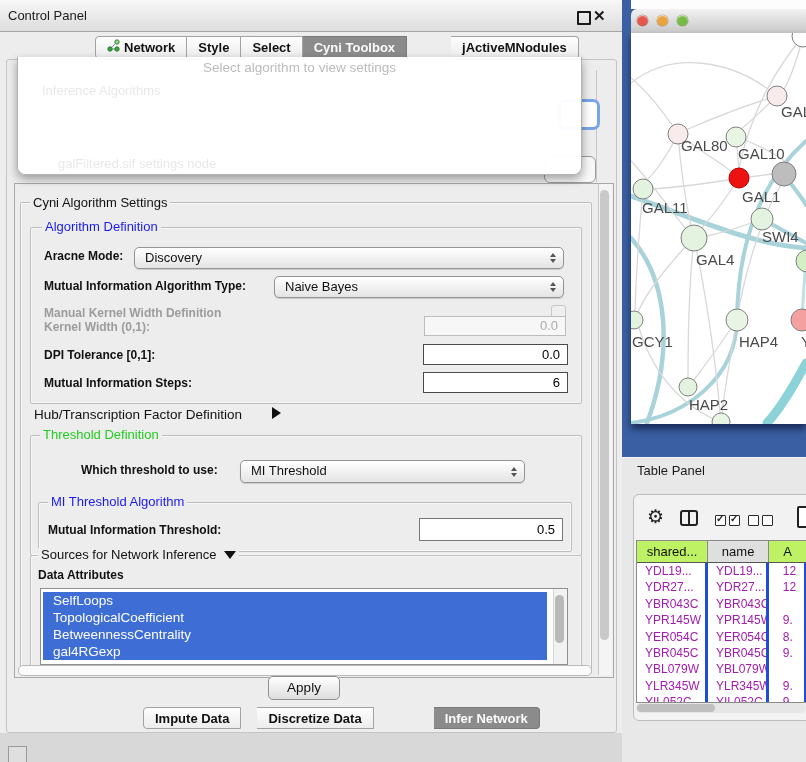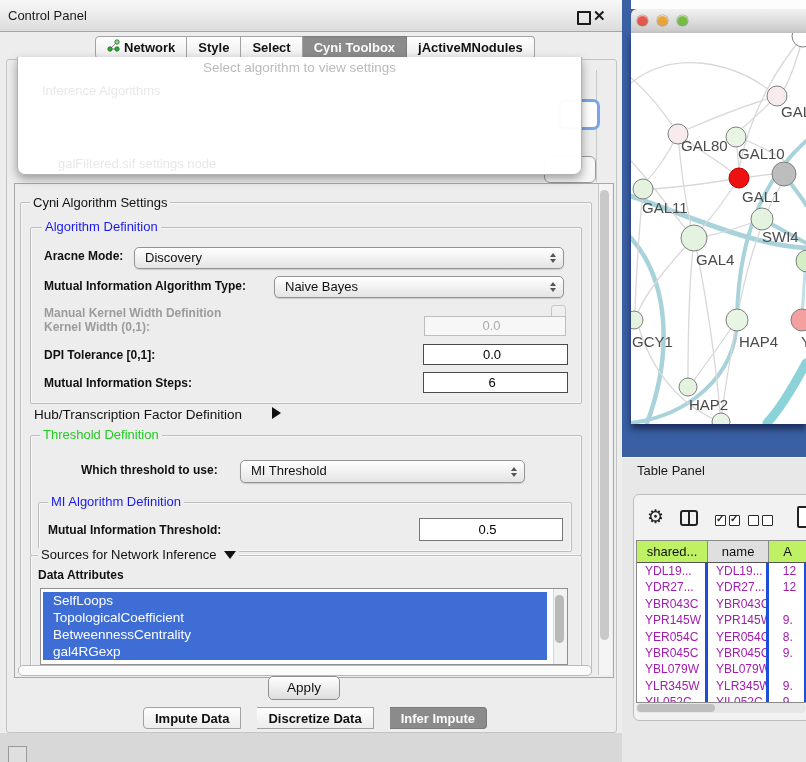--- a/index.html
+++ b/index.html
@@ -12,21 +12,21 @@
   #cp-titlebar{left:0;top:0;width:622px;height:31px;background:linear-gradient(#F8F8F8,#DCDCDC);border-bottom:1px solid #A6A6A6;}
   #cp-title{left:8px;top:8px;font-size:13px;color:#1a1a1a;}
   .float-icon{left:577px;top:11px;width:10px;height:10px;border:2px solid #1a1a1a;border-radius:1px;}
   .close-icon{left:593px;top:7px;font-size:15px;font-weight:bold;color:#1a1a1a;}
 
   
   .tabbar{display:flex;}
   #top-tabbar{left:95px;top:36px;height:23px;}
   .tab{background:linear-gradient(#FEFEFE,#ECECEC);border:1px solid #A2A2A2;border-left:none;padding:0 11px;font-size:13px;font-weight:bold;line-height:21px;color:#111;white-space:nowrap;display:flex;align-items:center;gap:4px;}
   .tab:first-child{border-left:1px solid #A2A2A2;border-radius:4px 0 0 4px;}
-  .tab:last-child{border-radius:0 4px 4px 0;}
+  .tab:last-child{border-radius:0 4px 4px 0;margin-left:44px;}
   .tab.sel{background:#8B8B8B;color:#FBFBFB;border-color:#7A7A7A;}
 
   #cp-content{left:6px;top:59px;width:609px;height:672px;border:1px solid #C4C4C4;border-radius:3px;background:#EDEDED;}
 
   
   .frag-line{left:596px;top:70px;width:1px;height:112px;background:#C8C8C8;}
   .frag-combo-blue{left:558px;top:99px;width:36px;height:25px;border:3px solid #7AA4E5;border-radius:7px;background:#fff;}
   .frag-combo-gray{left:544px;top:156px;width:50px;height:25px;border:1px solid #9A9A9A;border-radius:6px;background:#F7F7F7;}
 
   
@@ -47,21 +47,21 @@
   .lbl{font-size:12px;font-weight:bold;color:#111;white-space:nowrap;}
   .lbl.disabled{color:#9C9C9C;}
   .lbl-blue{color:#1A1AEE;}
   .lbl-green{color:#22CC22;}
 
   .combo{background:linear-gradient(#FFFFFF,#E4E4E4);border:1px solid #949494;border-radius:5px;font-size:13px;line-height:19px;padding-left:10px;box-shadow:0 1px 1px rgba(0,0,0,0.15);color:#111;}
   .combo .arrows{position:absolute;right:7px;top:50%;transform:translateY(-50%);display:flex;flex-direction:column;gap:2px;}
   .tri-up{width:0;height:0;border-left:3.5px solid transparent;border-right:3.5px solid transparent;border-bottom:4px solid #555;}
   .tri-down{width:0;height:0;border-left:3.5px solid transparent;border-right:3.5px solid transparent;border-top:4px solid #555;}
 
-  .tfield{border:1.5px solid #4A4A4A;background:#fff;font-size:13px;text-align:center;padding-right:7px;color:#000;}
+  .tfield{border:1.5px solid #4A4A4A;background:#fff;font-size:13px;text-align:right;padding-right:7px;color:#000;}
   .tfield.disabled{border:1px solid #BDBDBD;background:#F7F7F7;color:#ABABAB;}
 
   .checkbox-disabled{width:13px;height:13px;background:#EFEFEF;border:1px solid #C6C6C6;border-radius:3px;}
 
   .tri-right{width:0;height:0;border-left:9px solid #111;border-top:6px solid transparent;border-bottom:6px solid transparent;display:inline-block;}
   .tri-downf{width:0;height:0;border-top:8px solid #111;border-left:6px solid transparent;border-right:6px solid transparent;display:inline-block;}
 
   #attr-list{left:40px;top:588px;width:526px;height:75px;border:1px solid #8F8F8F;background:#fff;overflow:hidden;}
   .attr-item{height:17px;line-height:17px;padding-left:10px;margin:0 20px 0 2px;background:#3E6ED5;color:#fff;font-size:13.5px;}
   #attr-items{position:absolute;top:3px;left:0;right:0;}
@@ -206,21 +206,21 @@
     <span class="abs lbl" style="left:81px;top:463px;">Which threshold to use:</span>
     <div class="abs combo" style="left:240px;top:460px;width:273px;height:21px;line-height:20px;">
       <span>MI Threshold</span>
       <span class="arrows">
           <span class="tri-up"></span>
           <span class="tri-down"></span>
         </span>
     </div>
 
     <div class="abs groupbox" style="left:38px;top:502px;width:532px;height:48px;"></div>
-    <span class="abs grouplabel lbl-blue" style="left:48px;top:495px;">MI Algorithm Definition</span>
+    <span class="abs grouplabel lbl-blue" style="left:48px;top:495px;">MI Threshold Algorithm</span>
 
     <span class="abs lbl" style="left:48px;top:523px;">Mutual Information Threshold:</span>
     <div class="abs tfield" style="left:419px;top:518px;width:135px;height:21px;line-height:21px;border-color:#777;">0.5</div>
 
     <div class="abs groupbox" style="left:30px;top:555px;width:550px;height:112px;"></div>
     <span class="abs grouplabel" style="left:38px;top:548px;color:#111;"><span>Sources for Network Inference</span> <span class="tri-downf" style="margin-left:4px;"></span></span>
     <span class="abs lbl" style="left:38px;top:568px;">Data Attributes</span>
 
     <div class="abs" id="attr-list">
       <div id="attr-items">
@@ -241,21 +241,21 @@
     <div class="abs" id="apply-btn">Apply</div>
 
     <div class="abs tabbar" id="bottom-tabbar">
       <div class="tab">
           <span>Impute Data</span>
         </div>
       <div class="tab">
           <span>Discretize Data</span>
         </div>
       <div class="tab sel">
-          <span>Infer Impute</span>
+          <span>Infer Network</span>
         </div>
     </div>
   </div>
 
   <div class="abs" id="cp-grip"></div>
 
   <div class="abs" id="net-blue"></div>
   <div class="abs" id="net-topstrip"></div>
   <div class="abs" id="net-titlebar">
     <span class="light" style="left: 6px; background: rgb(228, 87, 76);"></span>

